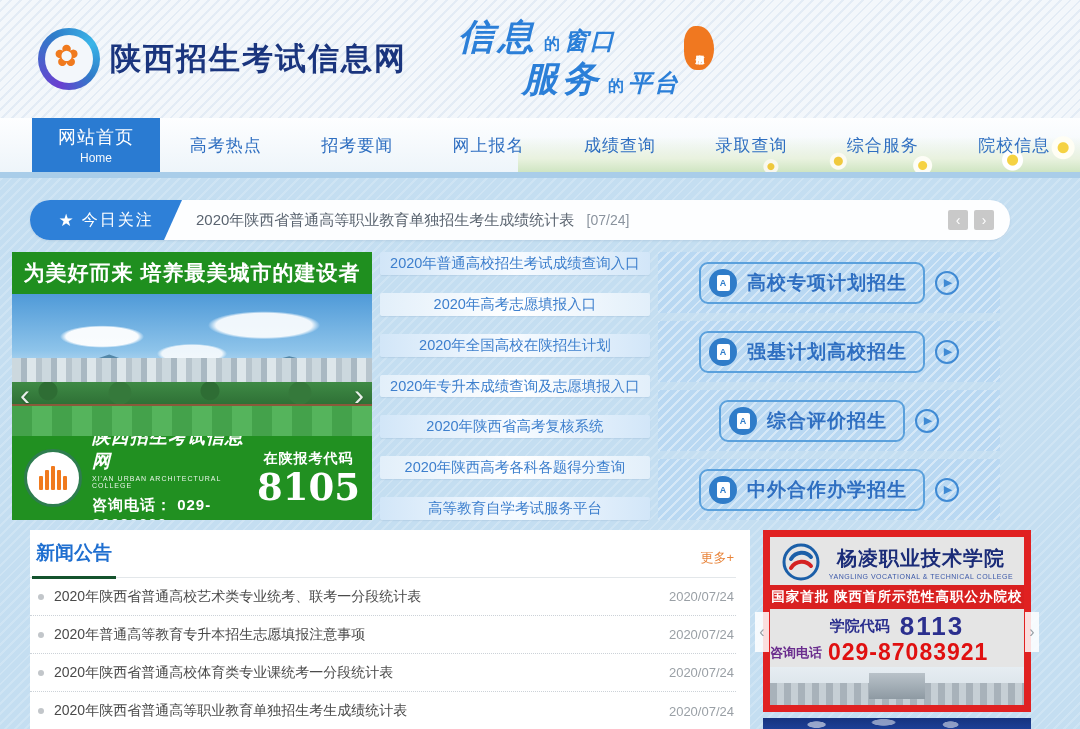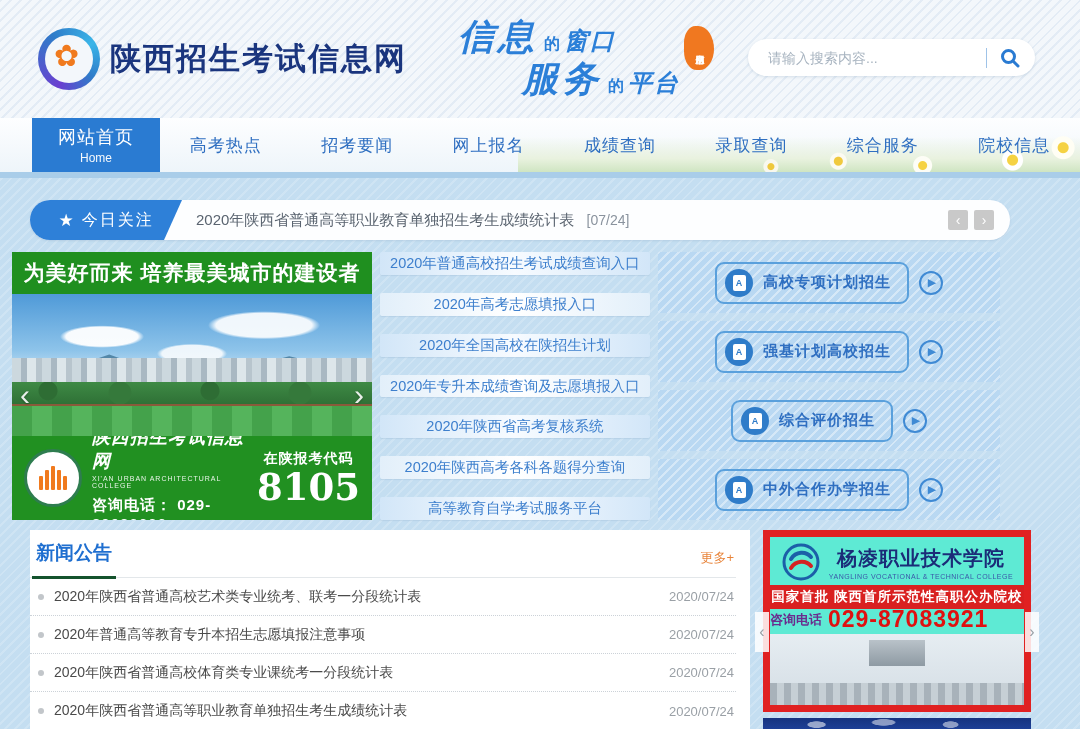--- a/index.html
+++ b/index.html
@@ -144,42 +144,42 @@
   .special { width:342px; height:268px; display:flex; flex-direction:column; justify-content:space-between; }
   .sp-card { height:61px; background:#b9d8f2;
     background-image:repeating-linear-gradient(135deg, rgba(255,255,255,.4) 0 2px, rgba(255,255,255,0) 2px 7px);
     display:flex; align-items:center; justify-content:center; gap:10px; cursor:pointer; }
   .sp-btn { display:flex; align-items:center; gap:10px; border:2px solid #5aa0dc; border-radius:9px;
     padding:5px 16px 5px 8px; }
   .doc-ic { width:28px; height:28px; border-radius:50%; background:#2f7cc9; flex:none;
     display:flex; align-items:center; justify-content:center; }
   .doc-ic b { width:13px; height:16px; background:#fff; border-radius:2px; color:#2f7cc9;
     font-size:9px; display:flex; align-items:center; justify-content:center; font-family:"Liberation Sans",sans-serif; }
-  .sp-label { font-size:15px; font-weight:bold; color:#2f6fc1; letter-spacing:1px; }
+  .sp-label { font-size:19px; font-weight:bold; color:#2f6fc1; letter-spacing:1px; }
   .go-ic { width:24px; height:24px; border:2px solid #3f8ad4; border-radius:50%; color:#3f8ad4;
     font-size:11px; display:flex; align-items:center; justify-content:center; padding-left:2px; }
 
   
   .news { position:absolute; left:30px; top:530px; width:720px; height:199px; background:#ffffff; padding:0 14px 0 0; }
   .news-head { display:flex; align-items:flex-end; justify-content:space-between;
     border-bottom:1px solid #e3e7ea; padding:14px 2px 0 2px; height:48px; }
   .news-title { font-size:19px; font-weight:bold; color:#1f6fd0; padding:0 4px 10px 4px;
     border-bottom:3px solid #14532d; margin-bottom:-2px; }
   .news-more { font-size:13px; color:#e8843a; cursor:pointer; padding-bottom:10px; }
   .news-item { display:flex; align-items:center; height:38px; border-bottom:1px dotted #ccd2d8;
     padding:0 2px; cursor:pointer; }
   .news-item:last-child { border-bottom:none; }
   .bullet { width:6px; height:6px; border-radius:50%; background:#c2c6ca; margin:0 10px 0 6px; flex:none; }
   .news-text { flex:1; font-size:14px; color:#4a4a4a; white-space:nowrap; overflow:hidden; }
   .news-date { font-size:13px; color:#9aa0a6; margin-left:12px; }
 
   
   .ad { position:absolute; left:763px; top:530px; width:268px; height:182px;
     background:#e02121; padding:7px; cursor:pointer; }
-  .ad-inner { background:#5eead4; height:100%; display:flex; flex-direction:column; overflow:hidden; }
+  .ad-inner { background:#e5e5e5; height:100%; display:flex; flex-direction:column; overflow:hidden; }
   .ad-row1 { display:flex; align-items:center; justify-content:center; gap:8px; padding:5px 4px 3px 4px; }
   .yl-logo { flex:none; }
   .ad-name-wrap { text-align:center; }
   .ad-name { font-size:20px; font-weight:bold; color:#1b2c78; letter-spacing:1px; }
   .ad-name-en { font-size:7px; color:#3a57a8; letter-spacing:.5px; margin-top:1px; }
   .ad-band { background:#d92020; color:#fff; font-weight:bold; font-size:13.5px; text-align:center;
     padding:3px 0; letter-spacing:1px; white-space:nowrap; }
   .ad-code { display:flex; align-items:center; justify-content:center; gap:10px; padding:2px 0 0 0; }
   .ad-code .lab { font-size:15px; font-weight:bold; color:#2b2f8e; }
   .ad-code .val { font-size:26px; font-weight:bold; color:#2b2f8e; letter-spacing:2px; }
@@ -223,30 +223,20 @@
         <span class="slg-small">的</span>
         <span class="slg-rest">窗口</span>
       </div>
       <div class="row2">
         <span class="slg-big">服务</span>
         <span class="slg-small">的</span>
         <span class="slg-rest">平台</span>
       </div>
       <span class="stamp">信息网</span>
     </div>
-    <div class="search-box">
-      <input type="text" placeholder="请输入搜索内容..." style="">
-      <span class="search-divider"></span>
-      <button class="search-btn">
-        <svg width="22" height="22" viewBox="0 0 22 22">
-          <circle cx="9.5" cy="9.5" r="6" fill="none" stroke="#2a7bd2" stroke-width="3"></circle>
-          <line x1="14" y1="14" x2="19" y2="19" stroke="#2a7bd2" stroke-width="3" stroke-linecap="round"></line>
-        </svg>
-      </button>
-    </div>
   </div>
 
   <div class="nav">
     <div class="nav-flowers"></div>
     <div class="nav-home">
       <span class="t">网站首页</span>
       <span class="s">Home</span>
     </div>
     <div class="nav-items">
 
@@ -419,20 +409,24 @@
           <circle cx="20" cy="20" r="17" fill="none" stroke="#1b5fa8" stroke-width="3"></circle>
           <path d="M10 17 C15 9, 25 9, 30 15" fill="none" stroke="#1b5fa8" stroke-width="4" stroke-linecap="round"></path>
           <path d="M10 26 C15 18, 25 18, 30 24" fill="none" stroke="#d42222" stroke-width="4" stroke-linecap="round"></path>
         </svg>
         <div class="ad-name-wrap">
           <div class="ad-name">杨凌职业技术学院</div>
           <div class="ad-name-en">YANGLING VOCATIONAL &amp; TECHNICAL COLLEGE</div>
         </div>
       </div>
       <div class="ad-band">国家首批  陕西首所示范性高职公办院校</div>
+      <div class="ad-code">
+        <span class="lab">学院代码</span>
+        <span class="val">8113</span>
+      </div>
       <div class="ad-phone">
         <span class="lab">咨询电话</span>
         <span class="val">029-87083921</span>
       </div>
       <div class="ad-photo"></div>
     </div>
     <span class="ad-arrow left">‹</span>
     <span class="ad-arrow right">›</span>
   </div>
 

